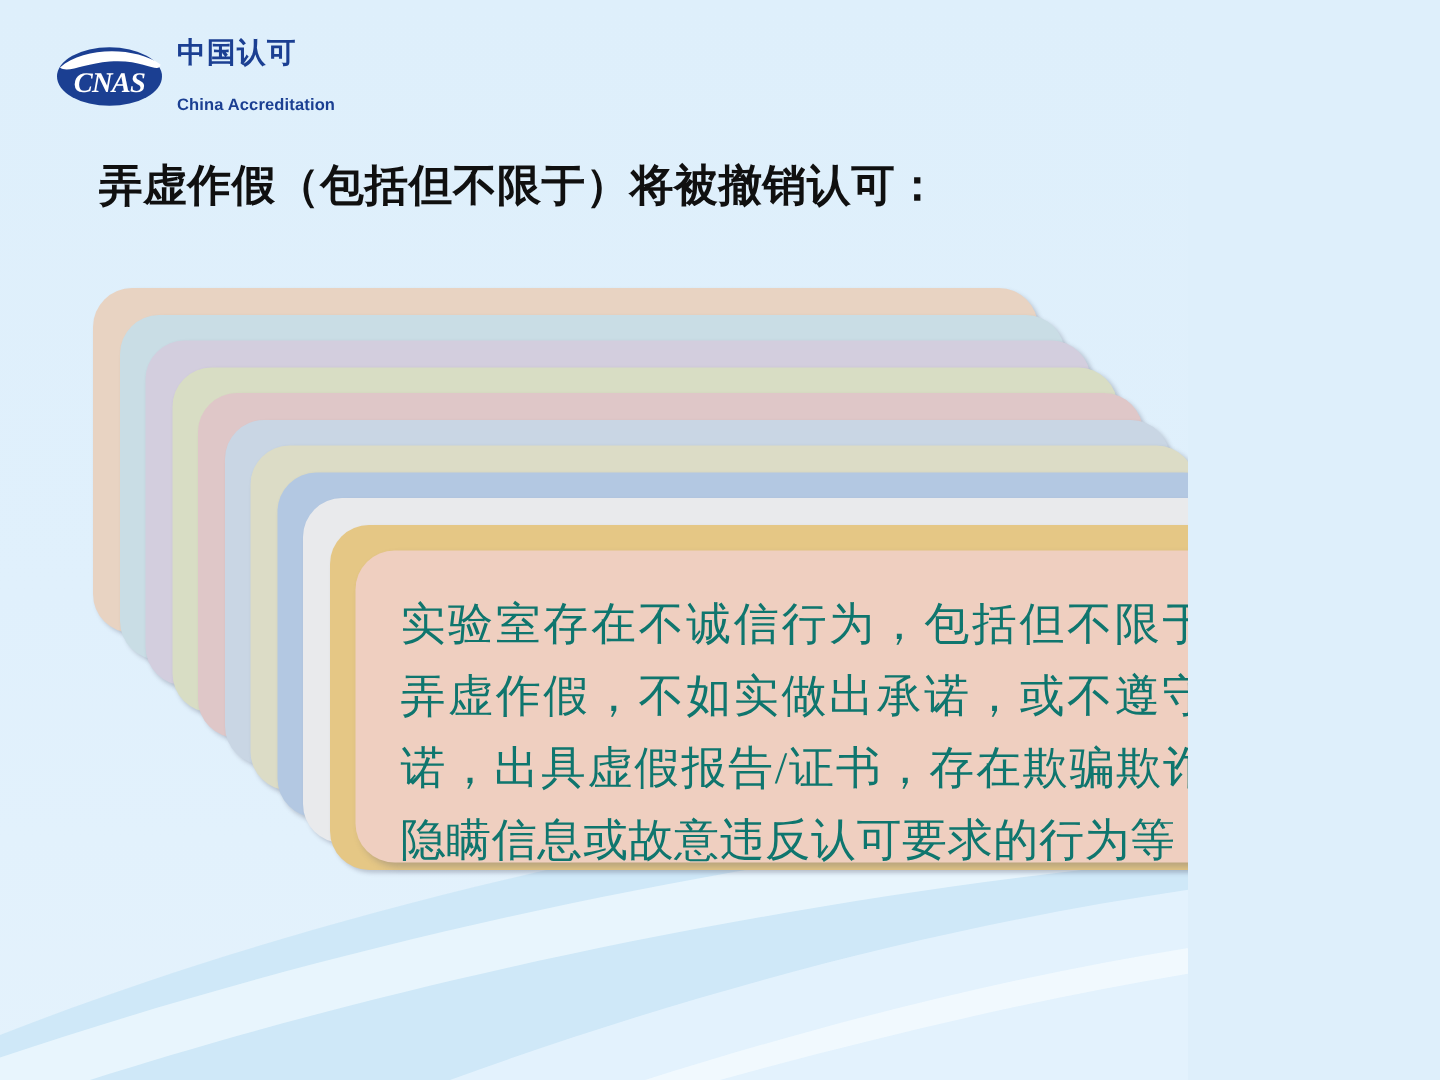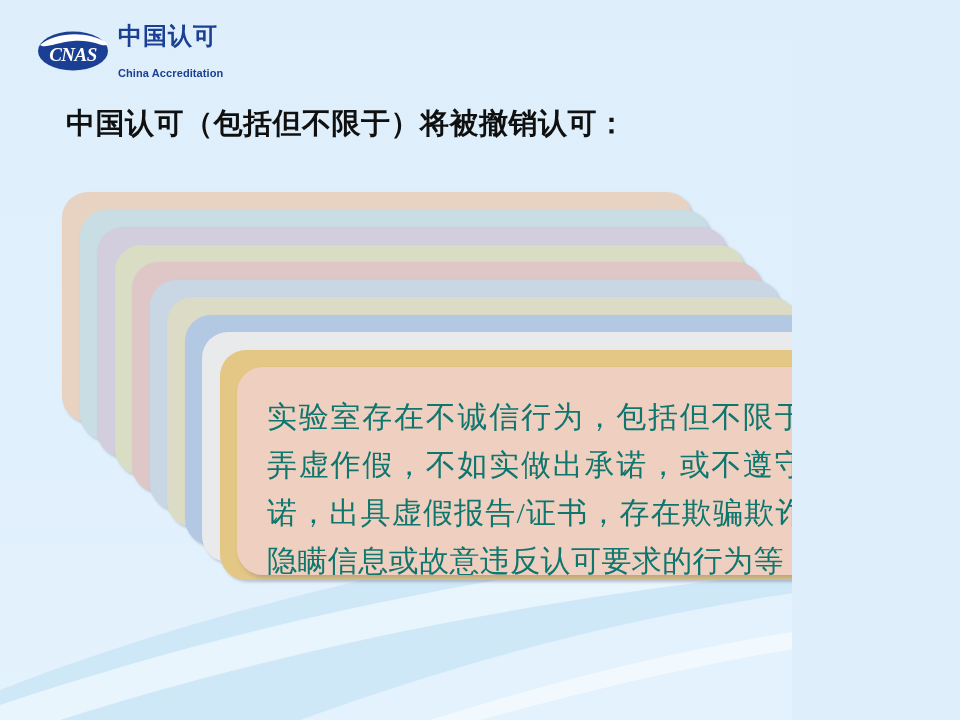--- a/index.html
+++ b/index.html
@@ -50,21 +50,21 @@
   }
   .logo-text {
     margin-left: 8px;
     display: flex;
     flex-direction: column;
     justify-content: center;
     line-height: 1;
   }
   .logo-cn {
     font-family: "Liberation Sans", "DejaVu Sans", sans-serif;
-    font-size: 24px;
+    font-size: 19px;
     font-weight: bold;
     color: #1b3f92;
     letter-spacing: 1px;
     line-height: 1.05;
   }
   .logo-en {
     font-family: "Liberation Sans", "DejaVu Sans", sans-serif;
     font-size: 11px;
     font-weight: bold;
     color: #1b3f92;
@@ -133,21 +133,21 @@
         <path d="M 6 52 C 40 80 112 80 144 56 C 142 42 118 66 74 62 C 40 59 16 44 6 52 Z" fill="#ffffff" opacity="0"></path>
         <text x="74" y="62" font-family="Liberation Serif, serif" font-size="38" font-weight="bold" font-style="italic" fill="#ffffff" text-anchor="middle" letter-spacing="-1">CNAS</text>
       </svg>
     </div>
     <div class="logo-text">
       <span class="logo-cn">中国认可</span>
       <span class="logo-en">China Accreditation</span>
     </div>
   </div>
 
-  <div class="title">中国认可（包括但不限于）将被撤销认可：</div>
+  <div class="title">弄虚作假（包括但不限于）将被撤销认可：</div>
 
   <div id="stack">
       <div class="card" style="left: 62px; top: 192px; width: 630px; height: 230px; background: rgb(232, 211, 194); z-index: 1;"></div>
       <div class="card" style="left: 79.5px; top: 209.5px; width: 630px; height: 230px; background: rgb(201, 221, 229); z-index: 2;"></div>
       <div class="card" style="left: 97px; top: 227px; width: 630px; height: 230px; background: rgb(211, 206, 222); z-index: 3;"></div>
       <div class="card" style="left: 114.5px; top: 244.5px; width: 630px; height: 230px; background: rgb(216, 221, 196); z-index: 4;"></div>
       <div class="card" style="left: 132px; top: 262px; width: 630px; height: 230px; background: rgb(223, 199, 200); z-index: 5;"></div>
       <div class="card" style="left: 149.5px; top: 279.5px; width: 630px; height: 230px; background: rgb(201, 214, 228); z-index: 6;"></div>
       <div class="card" style="left: 167px; top: 297px; width: 630px; height: 230px; background: rgb(220, 220, 198); z-index: 7;"></div>
       <div class="card" style="left: 184.5px; top: 314.5px; width: 630px; height: 230px; background: rgb(179, 200, 226); z-index: 8;"></div>

